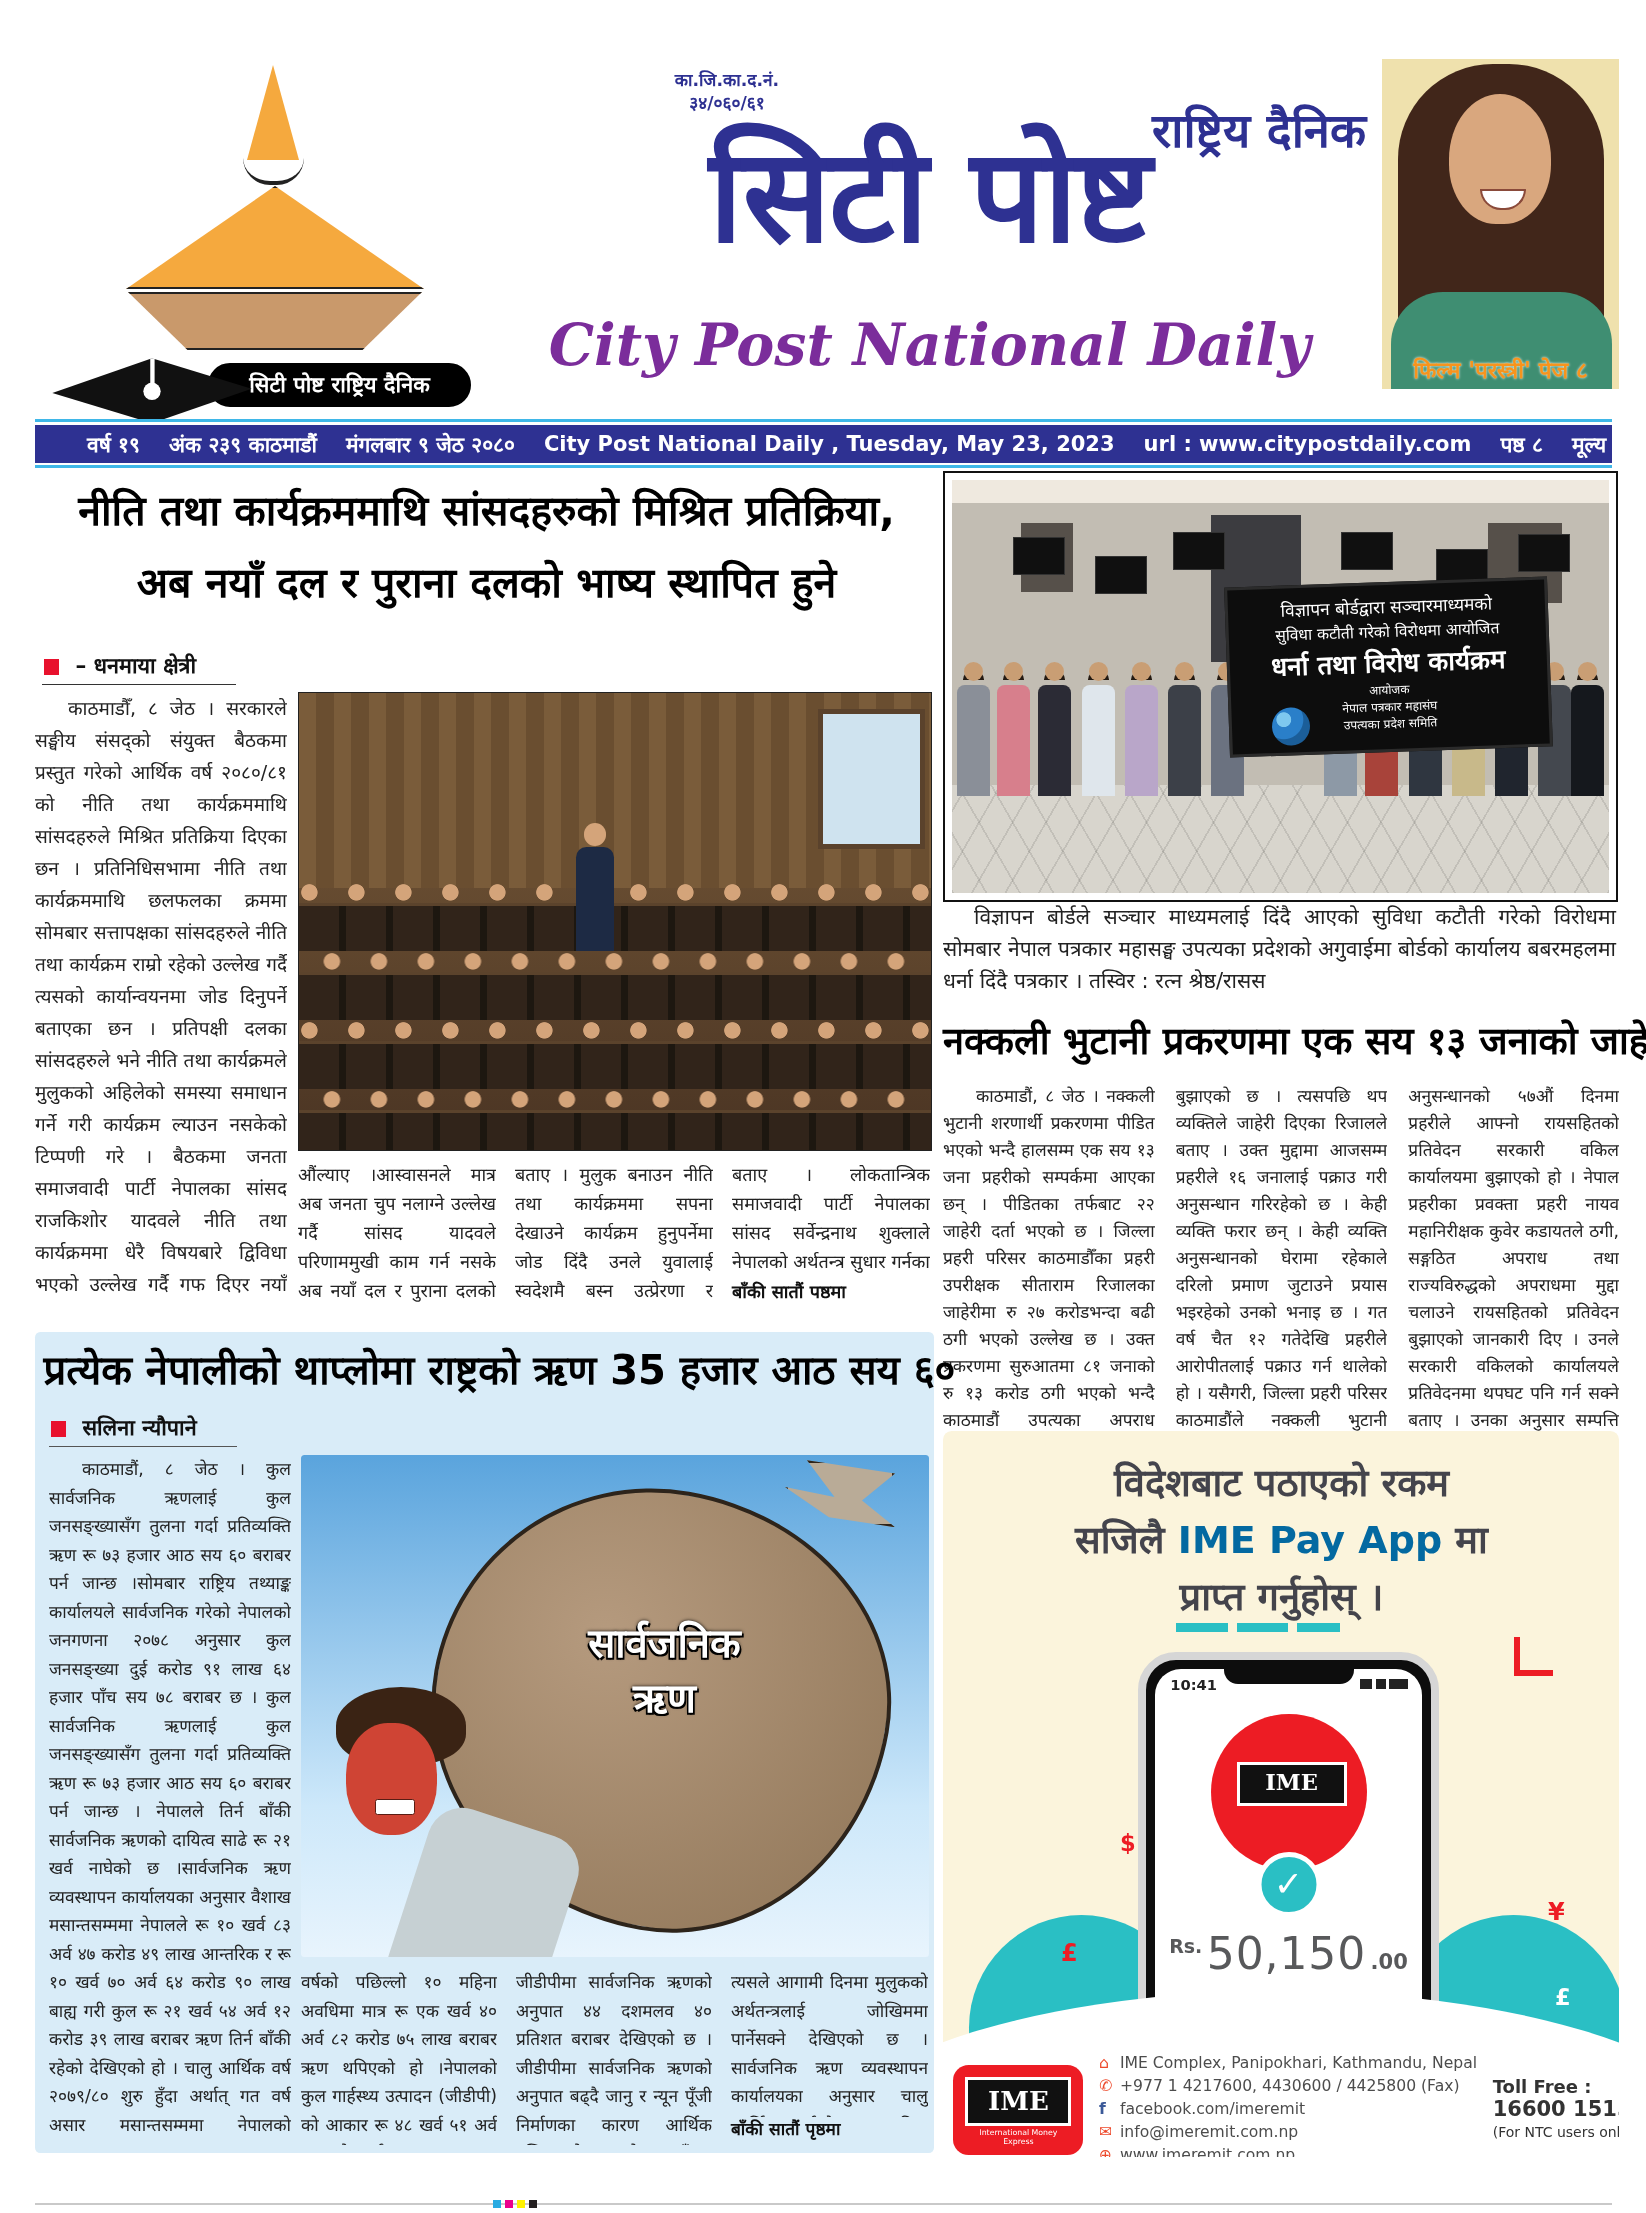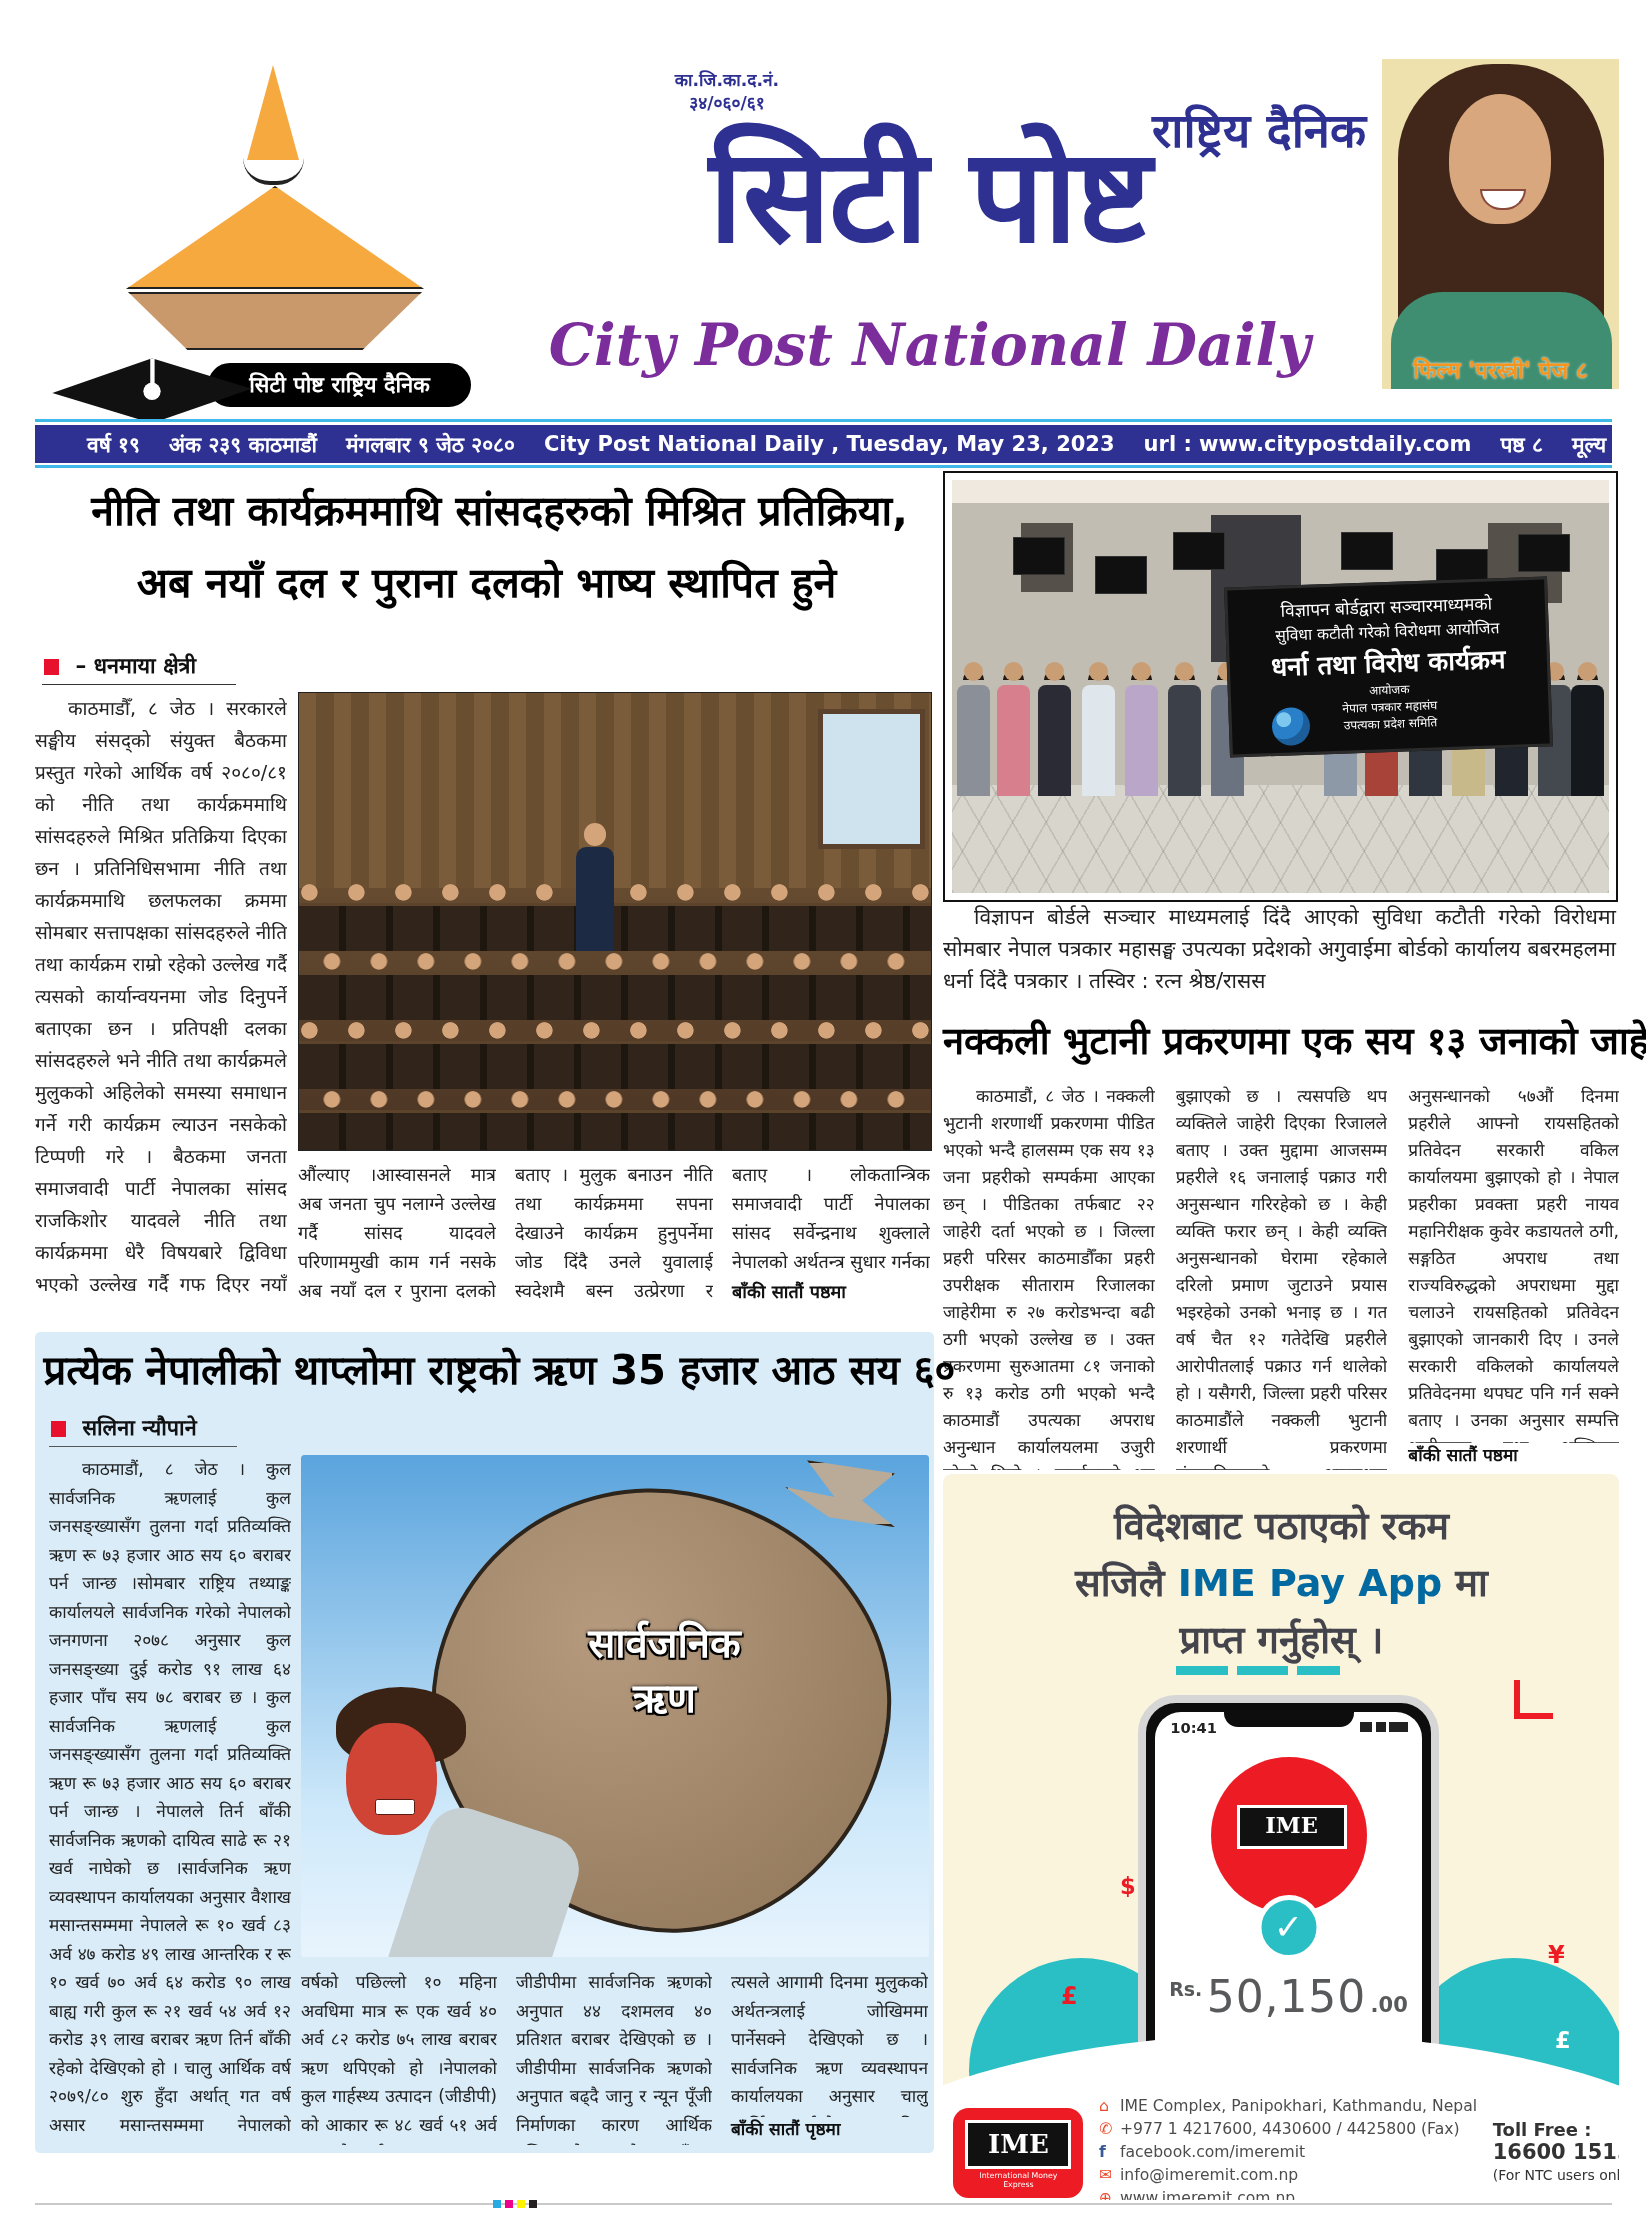--- a/index.html
+++ b/index.html
@@ -180,21 +180,21 @@
       <span>वर्ष १९</span>
       <span>अंक २३९ काठमाडौं</span>
       <span>मंगलबार ९ जेठ २०८०</span>
       <span style="flex:1;text-align:center">City Post National Daily , Tuesday,  May 23,   2023</span>
       <span>url : www.citypostdaily.com</span>
       <span>पष्ठ ८</span>
       <span>मूल्य रु. ५।-</span>
     </div>
   </div>
 
-  <div class="abs headline h1a" style="left:48px;top:481px;width:903px">नीति तथा कार्यक्रममाथि सांसदहरुको मिश्रित प्रतिक्रिया,</div>
+  <div class="abs headline h1a" style="left:35px;top:481px;width:903px">नीति तथा कार्यक्रममाथि सांसदहरुको मिश्रित प्रतिक्रिया,</div>
   <div class="abs headline h1a" style="left:35px;top:553px;width:903px">अब नयाँ दल र पुराना दलको भाष्य स्थापित हुने</div>
 
   <div class="abs" style="left:42px;top:650px">
     <span class="byline"><span class="bmark"></span>
       <span style="font-weight:bold">– </span><span>धनमाया क्षेत्री</span></span>
   </div>
 
   <div class="abs bodytext t22 indent" style="left:35px;top:692px;width:252px;height:612px">काठमाडौँ, ८ जेठ । सरकारले सङ्घीय संसद्को संयुक्त बैठकमा प्रस्तुत गरेको आर्थिक वर्ष २०८०/८१ को नीति तथा कार्यक्रममाथि सांसदहरुले मिश्रित प्रतिक्रिया दिएका छन । प्रतिनिधिसभामा नीति तथा कार्यक्रममाथि छलफलका क्रममा सोमबार सत्तापक्षका सांसदहरुले नीति तथा कार्यक्रम राम्रो रहेको उल्लेख गर्दै त्यसको कार्यान्वयनमा जोड दिनुपर्ने बताएका छन । प्रतिपक्षी दलका सांसदहरुले भने नीति तथा कार्यक्रमले मुलुकको अहिलेको समस्या समाधान गर्ने गरी कार्यक्रम ल्याउन नसकेको टिप्पणी गरे । बैठकमा जनता समाजवादी पार्टी नेपालका सांसद राजकिशोर यादवले नीति तथा कार्यक्रममा धेरै विषयबारे द्विविधा भएको उल्लेख गर्दै गफ दिएर नयाँ नेपाल निर्माण नहुने बताए । उनले आफ्नै स्रोतले मात्र अपेक्षा गरेअनुसारको विकास गर्न नसकिने जिकिर गर्दै वर्तमान परिवेशमा अन्तर्राष्ट्रिय निकायसँग समन्वय गर्नुपर्ने आवश्यकता</div>
 
   <div class="abs parl" style="left:298px;top:692px;width:632px;height:457px">
@@ -368,21 +368,21 @@
     <div class="abs" style="left:266px;top:636px;width:628px;height:177px;display:flex;gap:19px">
       <div class="bodytext t20b" style="width:196px;height:177px">वर्षको पछिल्लो १० महिना अवधिमा मात्र रू एक खर्व ४० अर्व ८२ करोड ७५ लाख बराबर ऋण थपिएको हो ।नेपालको कुल गार्हस्थ्य उत्पादन (जीडीपी) को आकार रू ४८ खर्व ५१ अर्व ६२ करोडलाई आधार मान्दा</div>
       <div class="bodytext t20b" style="width:196px;height:177px">जीडीपीमा सार्वजनिक ऋणको अनुपात ४४ दशमलव ४० प्रतिशत बराबर देखिएको छ । जीडीपीमा सार्वजनिक ऋणको अनुपात बढ्दै जानु र न्यून पूँजी निर्माणका कारण आर्थिक वृद्धिदरसमेत कमजोर भइरहँदा</div>
       <div style="width:197px">
         <div class="bodytext t20b" style="height:149px">त्यसले आगामी दिनमा मुलुकको अर्थतन्त्रलाई जोखिममा पार्नेसक्ने देखिएको छ ।सार्वजनिक ऋण व्यवस्थापन कार्यालयका अनुसार चालु आर्थिक वर्षको १० महिना अवधिमा मात्र सरकारले रू दुई खर्व ३० अर्व २४ करोड ६७</div>
         <div class="contnote" style="font-size:17.3px">बाँकी सातौं पृष्ठमा</div>
       </div>
     </div>
   </div>
 
-  <div class="abs ad" style="left:943px;top:1474px;width:676px;height:726px">
+  <div class="abs ad" style="left:943px;top:1431px;width:676px;height:726px">
     <div class="ad-cream"></div>
 
     <div class="abs ad-h" style="left:35px;top:24px;width:607px">
       <div>विदेशबाट पठाएको रकम</div>
       <div><span>सजिलै </span><span class="brand-red">IME Pay App</span><span> मा</span></div>
       <div>प्राप्त गर्नुहोस् ।</div>
     </div>
 
     <div class="teal-circle" style="left:26px;top:484px"></div>
     <div class="teal-circle" style="left:458px;top:484px"></div>

